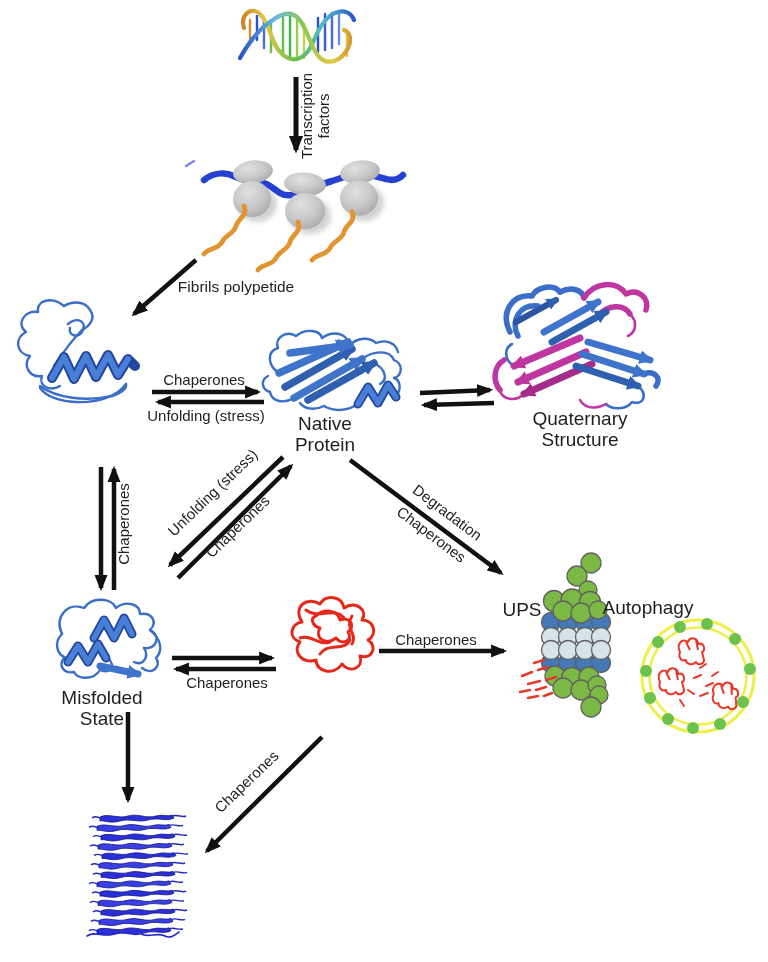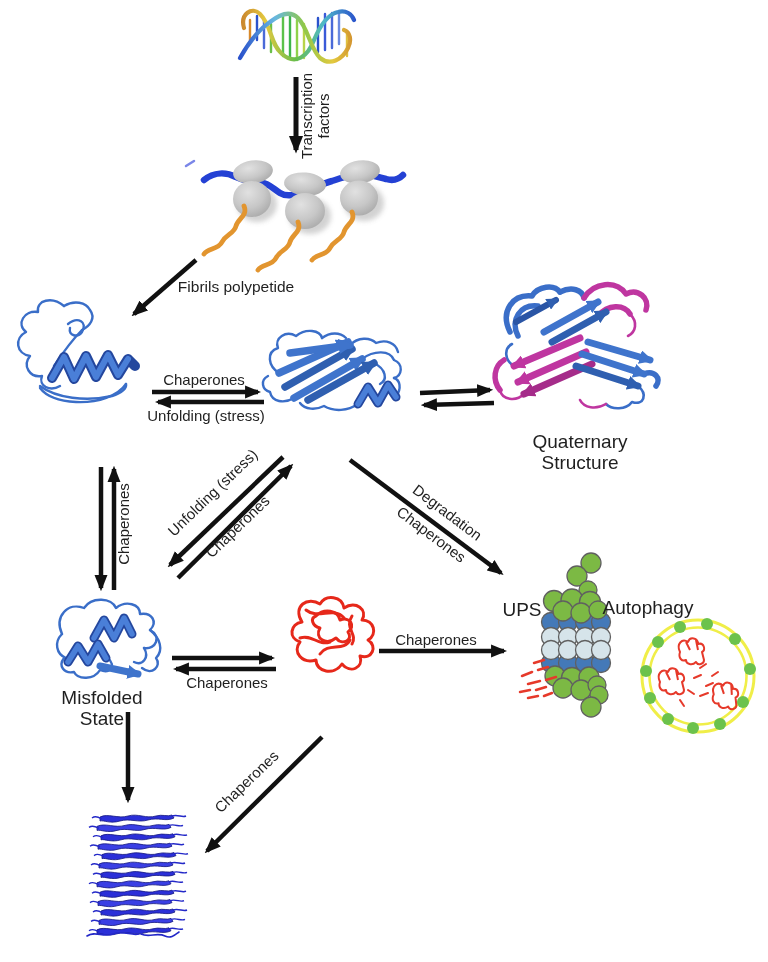--- a/index.html
+++ b/index.html
@@ -364,22 +364,23 @@
     <path d="M128,712 L128,800" marker-end="url(#ah)"></path>
     <path d="M322,737 L207,851" marker-end="url(#ah)"></path>
   </g>
 </svg>
 
 <div class="lbl edge r90" style="left:316px;top:116px;width:108px;white-space:normal;">Transcription factors</div>
 
 <div class="lbl edge" style="left:236px;top:287px;font-size:15.5px;">Fibrils polypetide</div>
 
 
-
-<div class="lbl node" style="left:580px;top:452px;width:125px;">Quaternary Structure</div>
+<div class="lbl node" style="left:325px;top:434px;width:90px;">Native Protein</div>
+
+<div class="lbl node" style="left:580px;top:429px;width:125px;">Quaternary Structure</div>
 
 <div class="lbl node" style="left:102px;top:701px;width:105px;margin-top:7px;">Misfolded State</div>
 
 
 <div class="lbl node" style="left:522px;top:610px;width:70px;">UPS</div>
 
 <div class="lbl node" style="left:648px;top:608px;width:120px;">Autophagy</div>
 
 
 <div class="lbl edge" style="left:204px;top:380px;">Chaperones</div>

